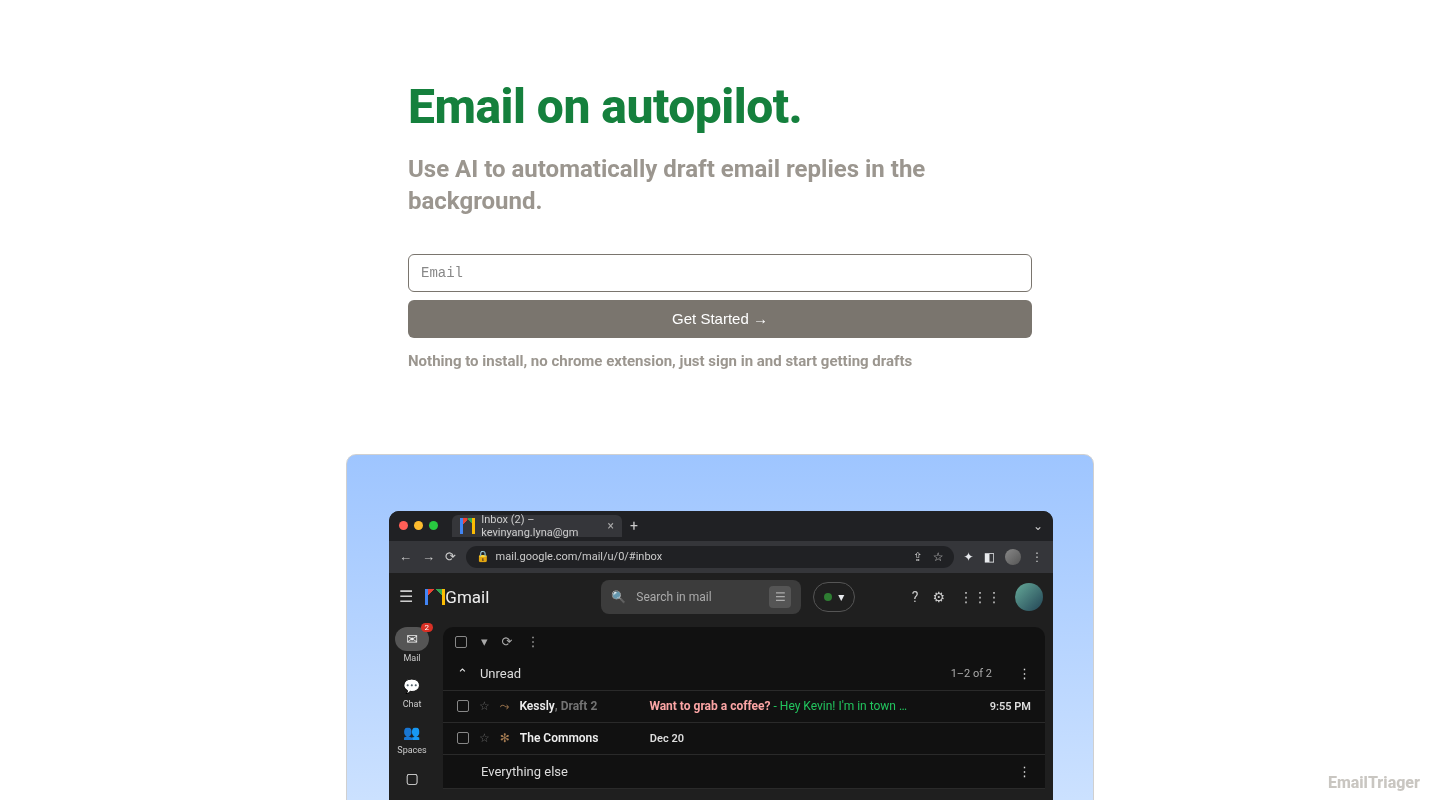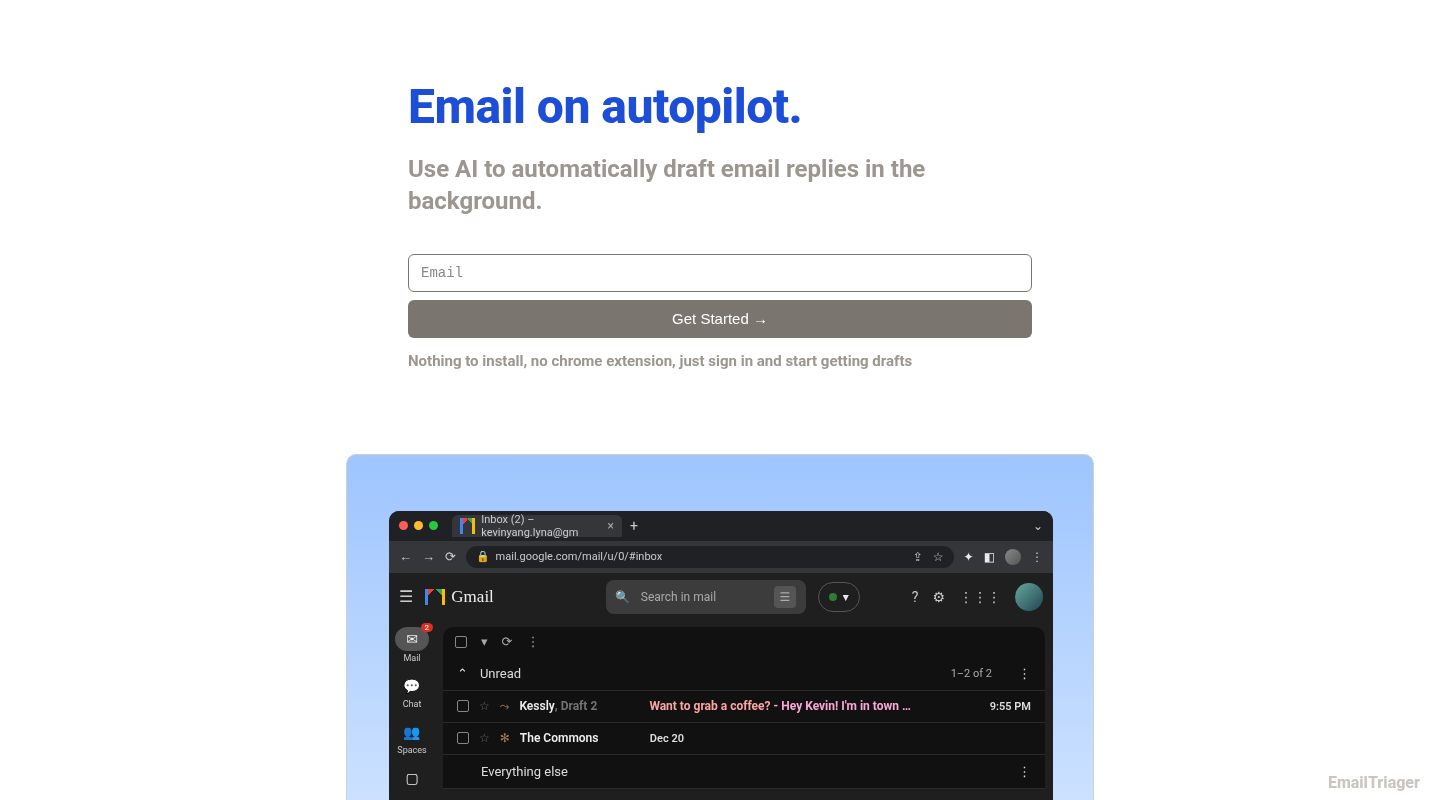--- a/index.html
+++ b/index.html
@@ -12,21 +12,21 @@
     position: relative;
   }
   .hero {
     width: 624px;
     margin: 0 auto;
     padding-top: 78px;
   }
   .hero h1 {
     font-size: 48px;
     font-weight: 800;
-    color: #1d4ed8;
+    color: #15803d;
     letter-spacing: -0.5px;
   }
   .hero h2 {
     font-size: 24px;
     font-weight: 700;
     color: #9b968f;
     margin-top: 18px;
     line-height: 1.35;
   }
   .email-input {
@@ -116,21 +116,21 @@
   .addr-right{display:flex;gap:10px;color:#ccc;font-size:12px;}
   .ext-row{display:flex;gap:10px;align-items:center;}
   .avatar-sm{width:16px;height:16px;border-radius:50%;background:linear-gradient(135deg,#888,#555);}
   .dots3{color:#ccc;}
 
   .gmail-top{
     display:flex; align-items:center; height:48px; padding:0 10px; gap:12px;
     background:#1f1f1f;
   }
   .hamb{color:#ccc;font-size:16px;}
-  .gmail-logo{display:flex;align-items:center;gap:6px;font-family:Liberation Serif, serif;}
+  .gmail-logo{display:flex;align-items:center;}
   .gmail-m{
     width:20px;height:16px;position:relative;
   }
   .gmail-m::before{
     content:"";position:absolute;inset:0;
     background:
       linear-gradient(135deg,#ea4335 30%, transparent 30%) left/50% 100% no-repeat,
       linear-gradient(-135deg,#34a853 30%, transparent 30%) right/50% 100% no-repeat;
     border-left:3px solid #4285f4; border-right:3px solid #fbbc04;
   }
@@ -169,21 +169,21 @@
   .sec-count{margin-left:auto;color:#aaa;font-size:11px;}
   .row{
     height:32px;display:flex;align-items:center;padding:0 14px;gap:10px;
     border-bottom:1px solid #2a2a2a;font-size:12px;background:#111;
   }
   .star{color:#666;}
   .tagico{color:#a67c52;}
   .sender{color:#eee;font-weight:600;width:120px;white-space:nowrap;overflow:hidden;text-overflow:ellipsis;}
   .sender .draft{color:#737373;font-weight:700;}
   .subj{flex:1;white-space:nowrap;overflow:hidden;text-overflow:ellipsis;}
-  .subj .preview{color:#f9a8d4;font-weight:700;}
+  .subj .preview{color:#22c55e;font-weight:400;}
   .subj strong{color:#fca5a5;font-weight:700;}
   .time{color:#ddd;font-weight:600;font-size:11px;}
   .flag{font-size:11px;}
 
   
   .brand {
     position: absolute;
     right: 20px;
     bottom: 8px;
     color: #c9c6c1;

